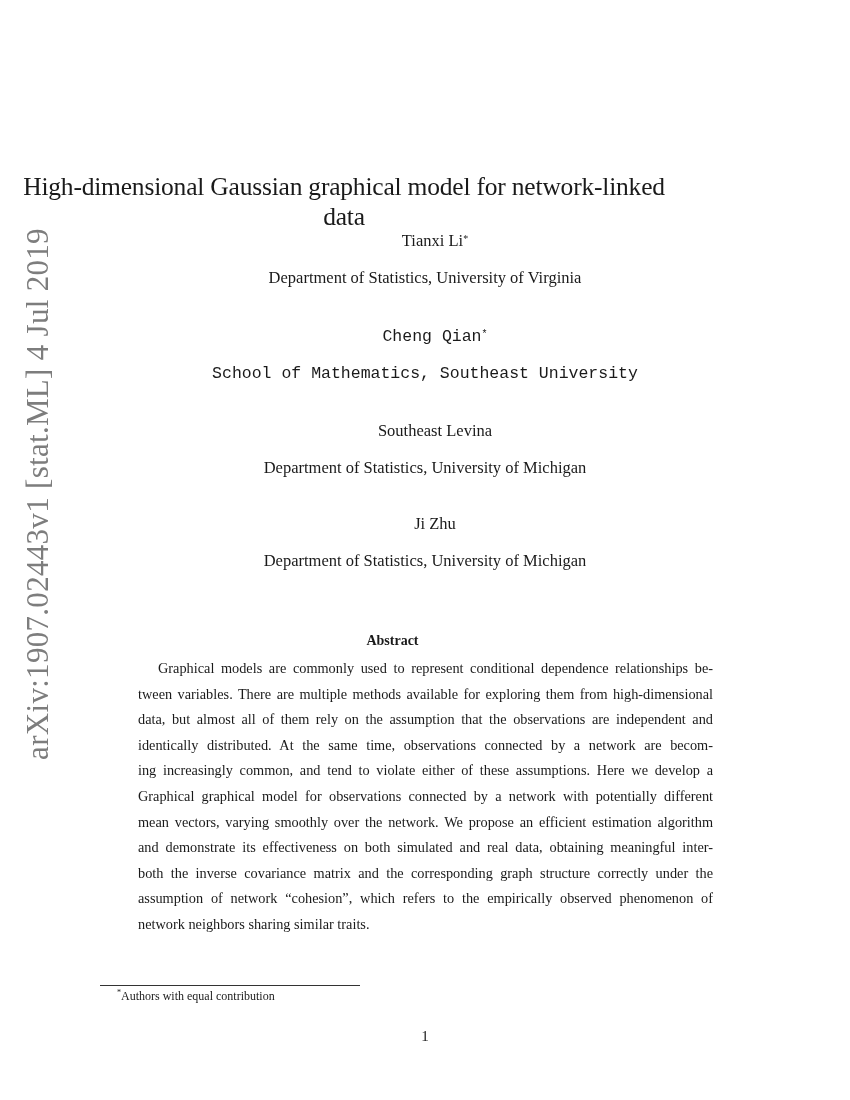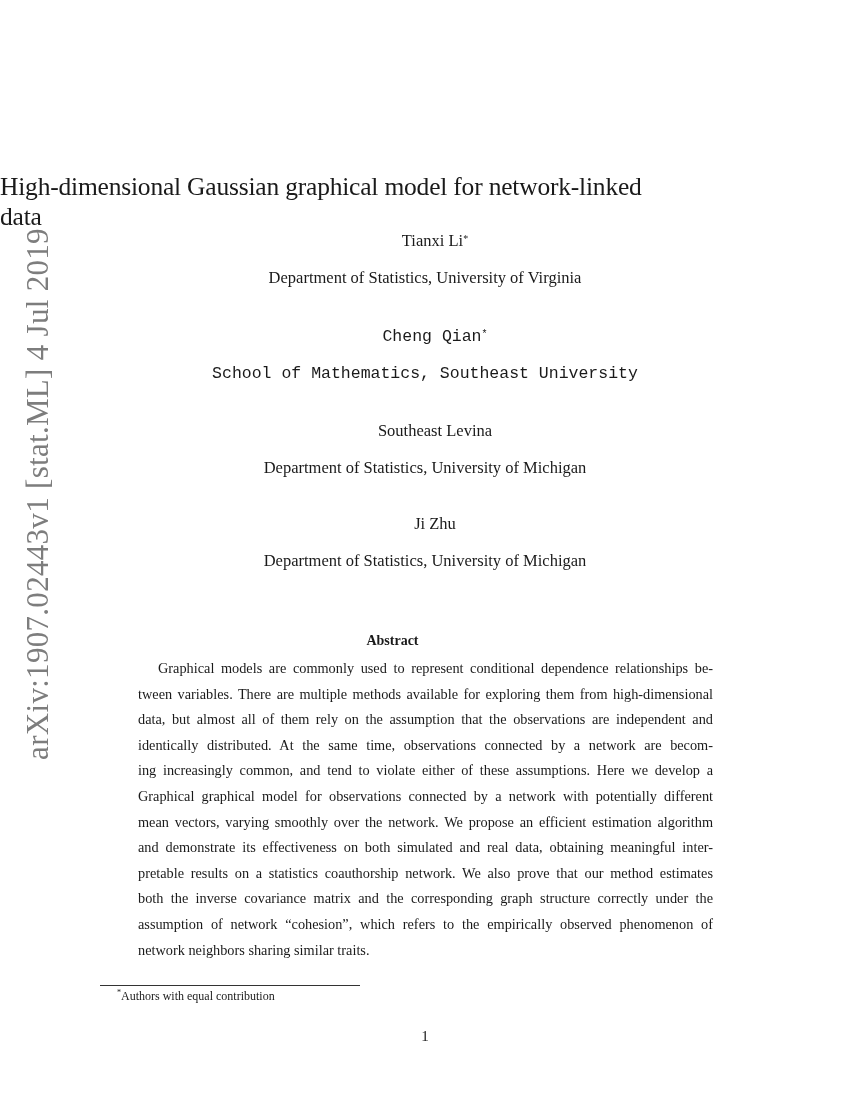--- a/index.html
+++ b/index.html
@@ -1,19 +1,19 @@
 <!DOCTYPE html>
 <html><head>
   <meta charset="utf-8">
   <style>
     html, body { margin: 0; padding: 0; background: #ffffff; }
     body { width: 850px; height: 1100px; position: relative; overflow: hidden;
            font-family: "DejaVu Serif", "Liberation Serif", serif; color: #1a1a1a; }
     .serif { font-family: "Liberation Serif", "DejaVu Serif", serif; }
-    .title { position: absolute; top: 172px; left: 0; width: 688px; 
+    .title { position: absolute; top: 172px; left: 0; width: 688px; text-align: center;
              font-size: 25.5px; letter-spacing: -0.2px; }
     .author-block { position: absolute; left: 0; width: 850px; text-align: center; font-size: 16.5px; }
     .author-name { display: block; height: 22px; line-height: 22px; margin-left: 20px; }
     .author-affil { display: block; margin-top: 15px; height: 22px; line-height: 22px; }
     .author-name sup { font-size: 10px; vertical-align: top; position: relative; top: -2px; }
     .arxiv { position: absolute; left: 38px; top: 494px; transform: translate(-50%, -50%) rotate(-90deg);
              white-space: nowrap; font-size: 31px; color: #7d7d7d; letter-spacing: 0.3px; }
     .abstract-heading { position: absolute; top: 633px; left: 16px; width: 753px; text-align: center;
                         font-size: 14px; font-weight: bold; }
     .abstract-body { position: absolute; top: 656px; left: 138px; width: 575px;
@@ -57,21 +57,20 @@
 
 <div class="abstract-body serif">
   <span class="abstract-line first">Graphical models are commonly used to represent conditional dependence relationships be-</span>
   <span class="abstract-line">tween variables. There are multiple methods available for exploring them from high-dimensional</span>
   <span class="abstract-line">data, but almost all of them rely on the assumption that the observations are independent and</span>
   <span class="abstract-line">identically distributed.  At the same time, observations connected by a network are becom-</span>
   <span class="abstract-line">ing increasingly common, and tend to violate either of these assumptions. Here we develop a</span>
   <span class="abstract-line">Graphical graphical model for observations connected by a network with potentially different</span>
   <span class="abstract-line">mean vectors, varying smoothly over the network. We propose an efficient estimation algorithm</span>
   <span class="abstract-line">and demonstrate its effectiveness on both simulated and real data, obtaining meaningful inter-</span>
-  <span class="abstract-line">pretable results on a statistics coauthorship network. We also prove that our method estimates</span>
   <span class="abstract-line">both the inverse covariance matrix and the corresponding graph structure correctly under the</span>
   <span class="abstract-line">assumption of network “cohesion”, which refers to the empirically observed phenomenon of</span>
   <span class="abstract-line last">network neighbors sharing similar traits.</span>
 </div>
 
 <div class="footnote-rule"></div>
 <div class="footnote serif"><sup>*</sup><span>Authors with equal contribution</span></div>
 
 <div class="page-number serif">1</div>
 

